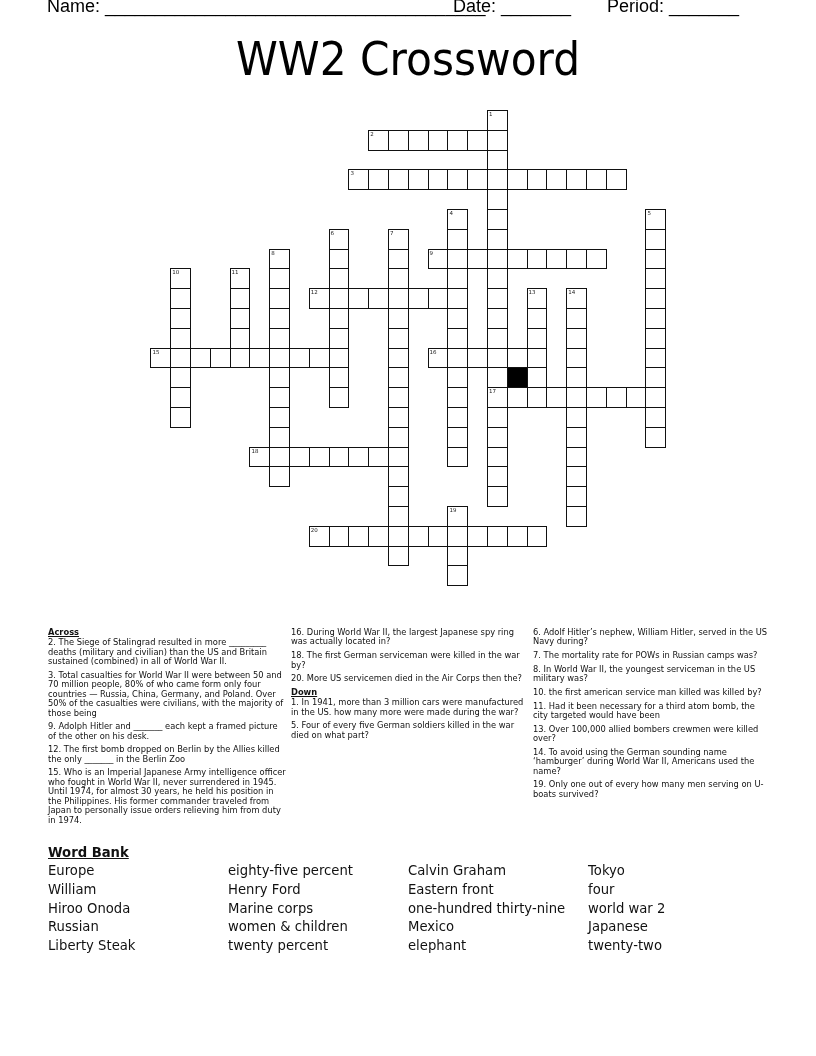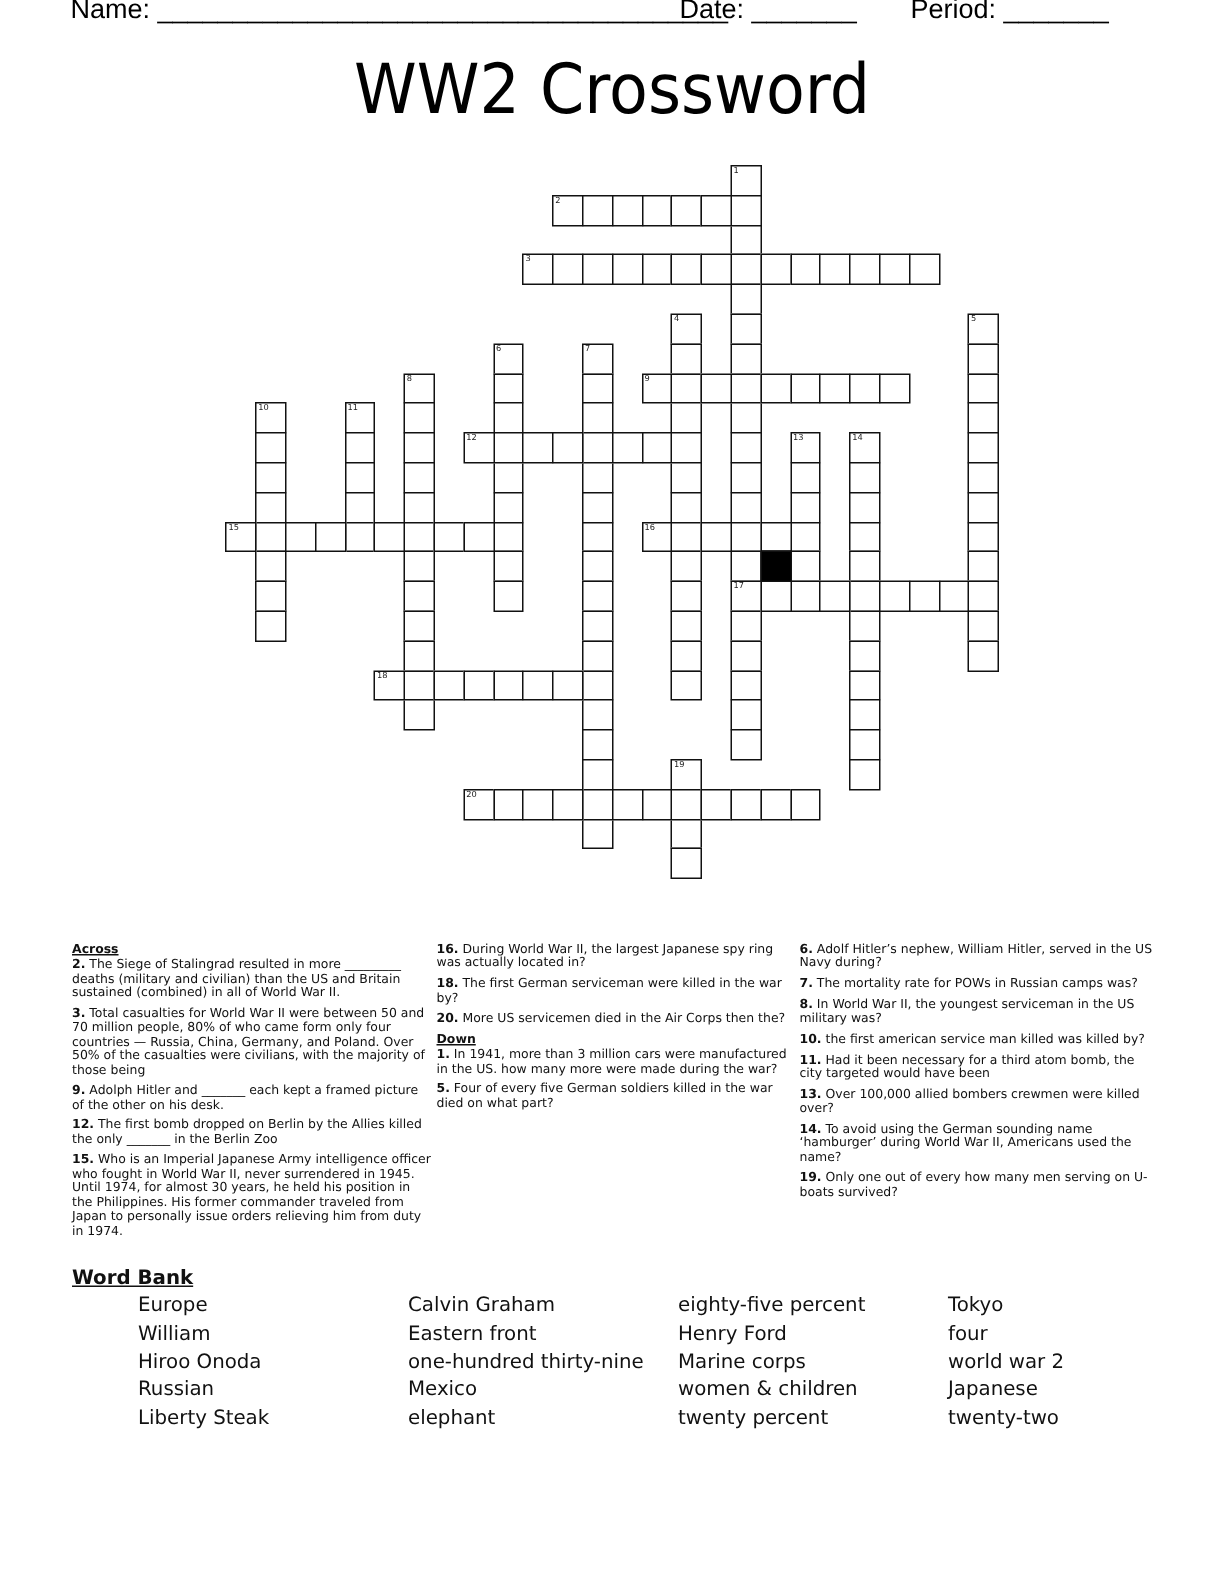--- a/index.html
+++ b/index.html
@@ -23,32 +23,32 @@
   .cell .num {
     position: absolute; top: 0px; left: 1px; font-family: "DejaVu Sans", sans-serif;
     font-size: 5.5px; line-height: 7px; color: #222;
   }
   .clues {
     position: absolute; top: 628px; font-family: "DejaVu Sans", sans-serif;
     font-size: 8.3px; line-height: 9.4px; color: #111;
   }
   .clues .hdr { font-weight: bold; text-decoration: underline; margin-bottom: 1px; }
   .clues .clue { margin-bottom: 4.3px; }
-  .clues .clue b { font-weight: bold; }
+  .clues .clue b { font-weight: normal; }
   .col1 { left: 48px; width: 240px; }
   .col2 { left: 291px; width: 236px; }
   .col3 { left: 533px; width: 238px; }
   .wordbank {
     position: absolute; top: 843px; left: 48px; width: 720px;
     font-family: "DejaVu Sans", sans-serif; font-size: 13.2px; color: #111;
   }
   .wordbank .wb-title { font-weight: bold; text-decoration: underline; height: 19px; line-height: 19px; }
   .wb-cols { display: flex; }
   .wb-col { width: 180px; }
-  .wb-col div { height: 18.8px; line-height: 18.8px; white-space: nowrap; margin-left: 44px; }
+  .wb-col div { height: 18.8px; line-height: 18.8px; white-space: nowrap; }
 </style>
 </head>
 <body>
 
 <div class="header-line">
   <span style="left:0px;">Name: ______________________________________</span>
   <span style="left:406px;">Date: _______</span>
   <span style="left:560px;">Period: _______</span>
 </div>
 
@@ -310,32 +310,32 @@
   <div class="wb-title">Word Bank</div>
   <div class="wb-cols">
     <div class="wb-col">
       <div>Europe</div>
       <div>William</div>
       <div>Hiroo Onoda</div>
       <div>Russian</div>
       <div>Liberty Steak</div>
     </div>
     <div class="wb-col">
+      <div>eighty-five percent</div>
+      <div>Henry Ford</div>
+      <div>Marine corps</div>
+      <div>women &amp; children</div>
+      <div>twenty percent</div>
+    </div>
+    <div class="wb-col">
       <div>Calvin Graham</div>
       <div>Eastern front</div>
       <div>one-hundred thirty-nine</div>
       <div>Mexico</div>
       <div>elephant</div>
-    </div>
-    <div class="wb-col">
-      <div>eighty-five percent</div>
-      <div>Henry Ford</div>
-      <div>Marine corps</div>
-      <div>women &amp; children</div>
-      <div>twenty percent</div>
     </div>
     <div class="wb-col">
       <div>Tokyo</div>
       <div>four</div>
       <div>world war 2</div>
       <div>Japanese</div>
       <div>twenty-two</div>
     </div>
   </div>
 </div>

